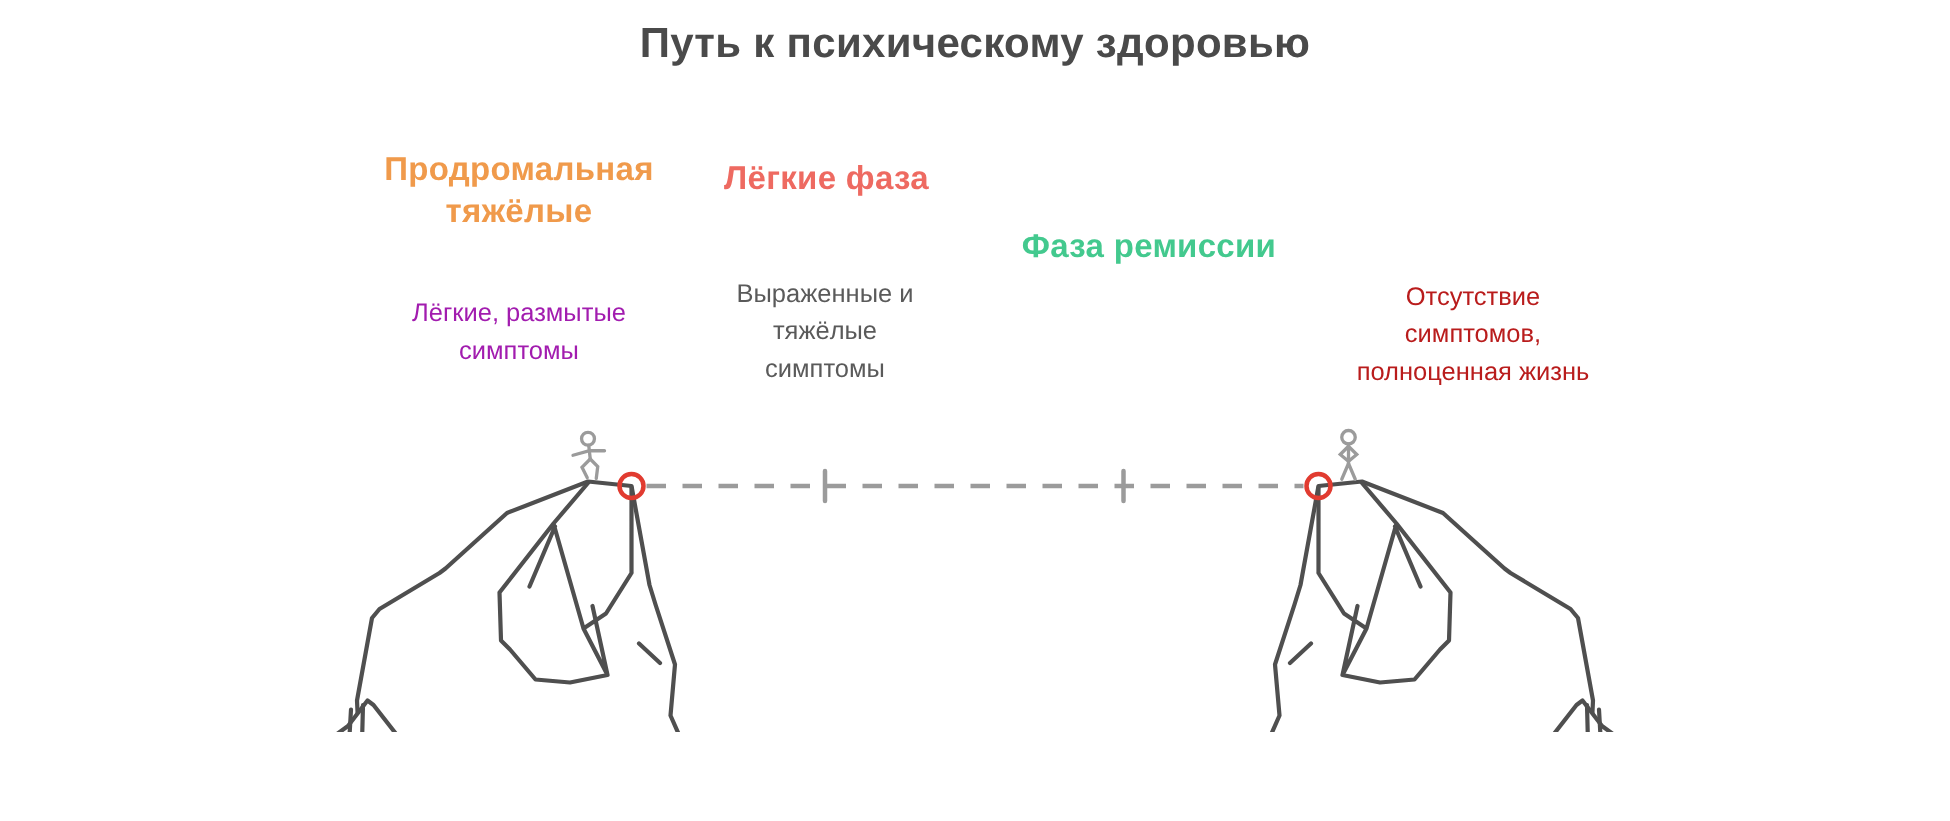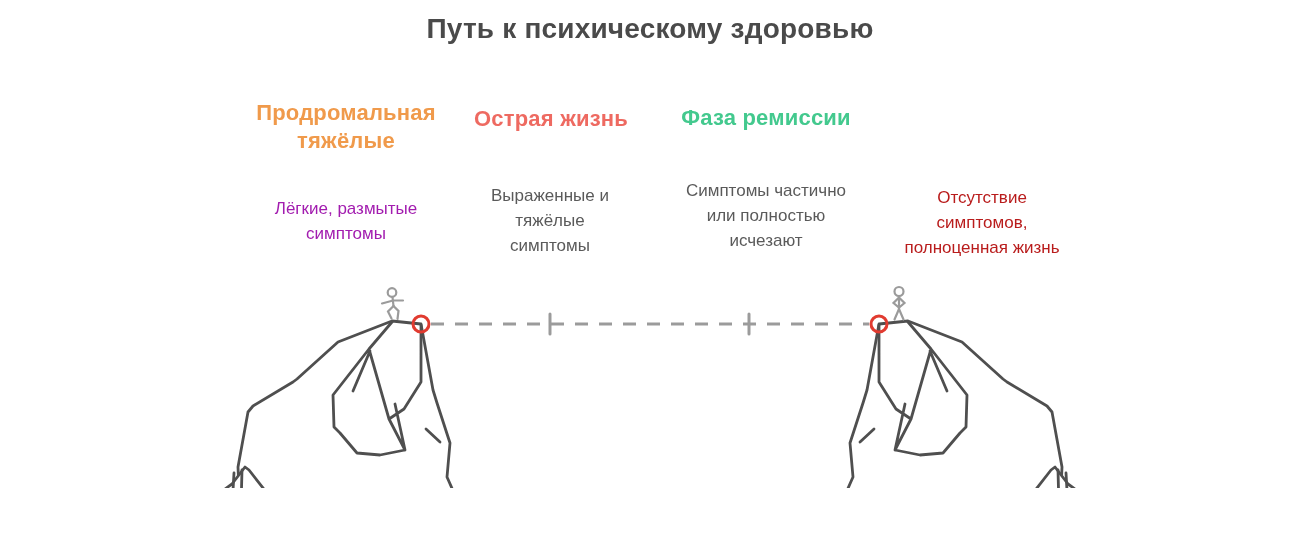--- a/index.html
+++ b/index.html
@@ -25,31 +25,28 @@
 </style>
 </head>
 <body>
 
 <div class="canvas">
 
   <div class="title" style="color: rgb(74, 74, 74);">Путь к психическому здоровью</div>
 
   <div class="stage-header h1" style="color: rgb(240, 154, 75);">Продромальная
 тяжёлые</div>
-  <div class="stage-header h2" style="color: rgb(238, 106, 97);">Острая жизнь</div>
-  <div class="stage-header h3" style="color: rgb(67, 201, 142);">Фаза ремиссии</div>
+  <div class="stage-header h2" style="color: rgb(238, 106, 97);">Лёгкие фаза</div>
+  <div class="stage-header h3" style="color: rgb(67, 201, 142); margin-top: 46px;">Фаза ремиссии</div>
 
   <div class="stage-desc d1" style="color: #a21caf;">Лёгкие, размытые
 симптомы</div>
   <div class="stage-desc d2" style="color: rgb(90, 90, 90);">Выраженные и
 тяжёлые
 симптомы</div>
-  <div class="stage-desc d3" style="color: rgb(90, 90, 90);">Симптомы частично
-или полностью
-исчезают</div>
   <div class="stage-desc d4" style="color: #b91c1c;">Отсутствие
 симптомов,
 полноценная жизнь</div>
 
   <svg class="scene" width="1300" height="547" viewBox="0 0 1300 547">
 
     <g stroke-width="2.8" stroke-linejoin="round" stroke-linecap="round" fill="none" style="stroke: rgb(79, 79, 79);">
       <g id="cliffL">
         <path fill="#ffffff" d="M240,511 L238,467 L248,412 L253,406 L293,382 L297,379 L338,342 L392,321 L421,324
                  L433,390 L437,403 L450,443 L447,477 L462,511 Z"></path>

